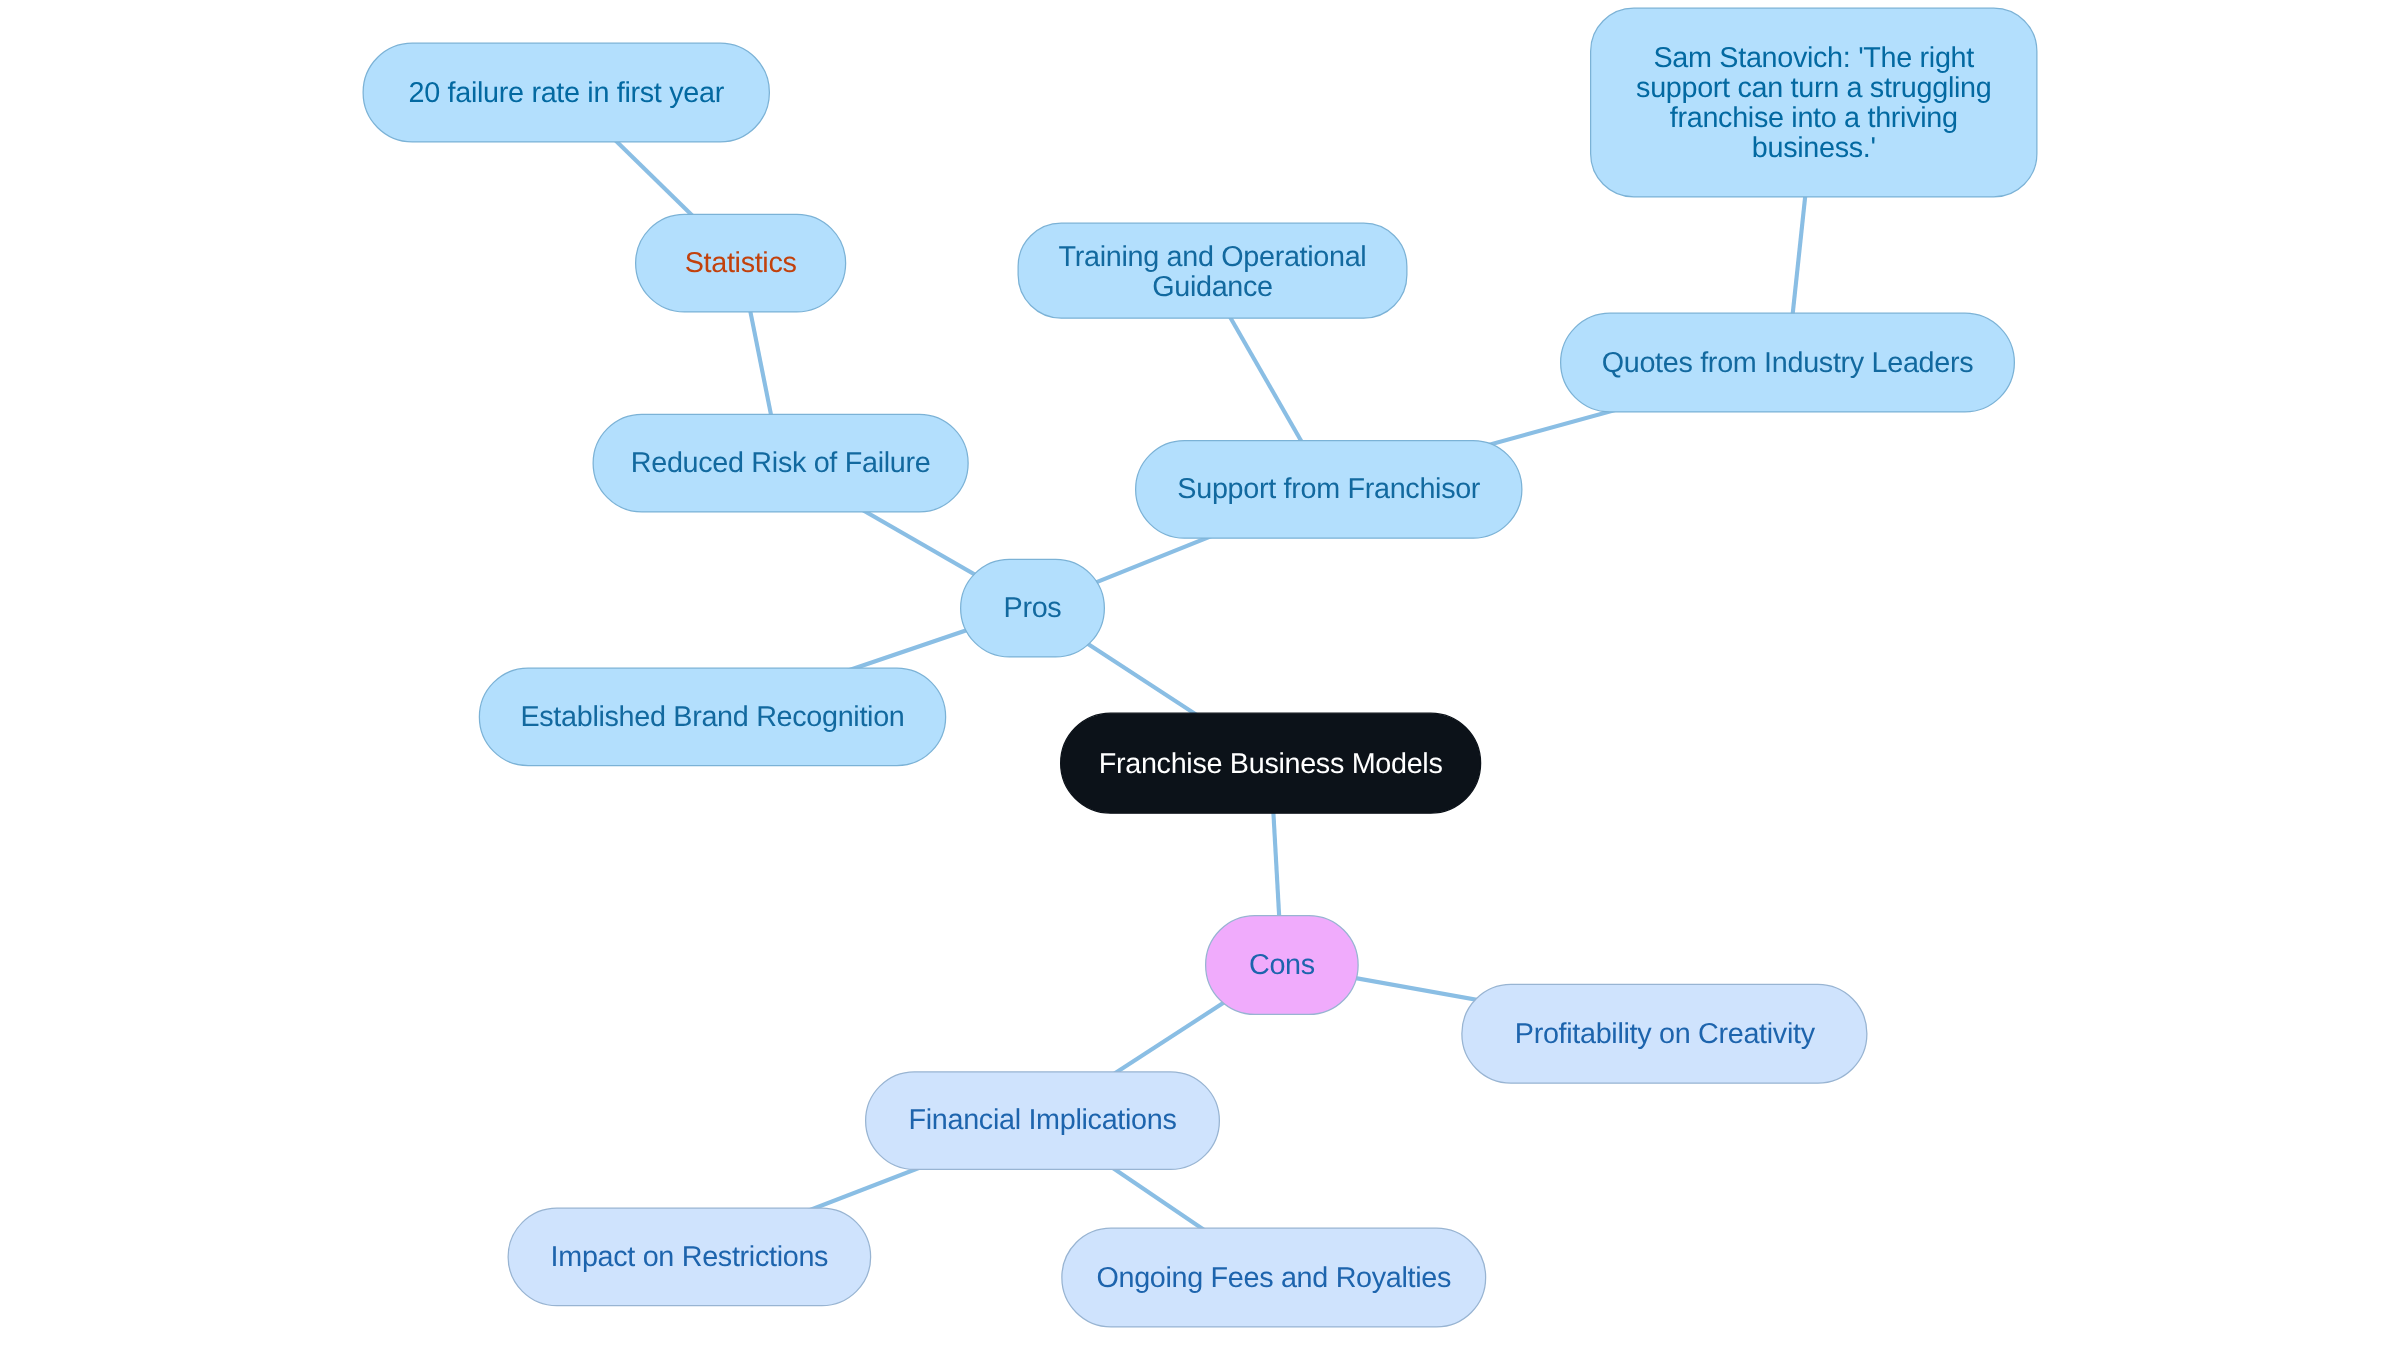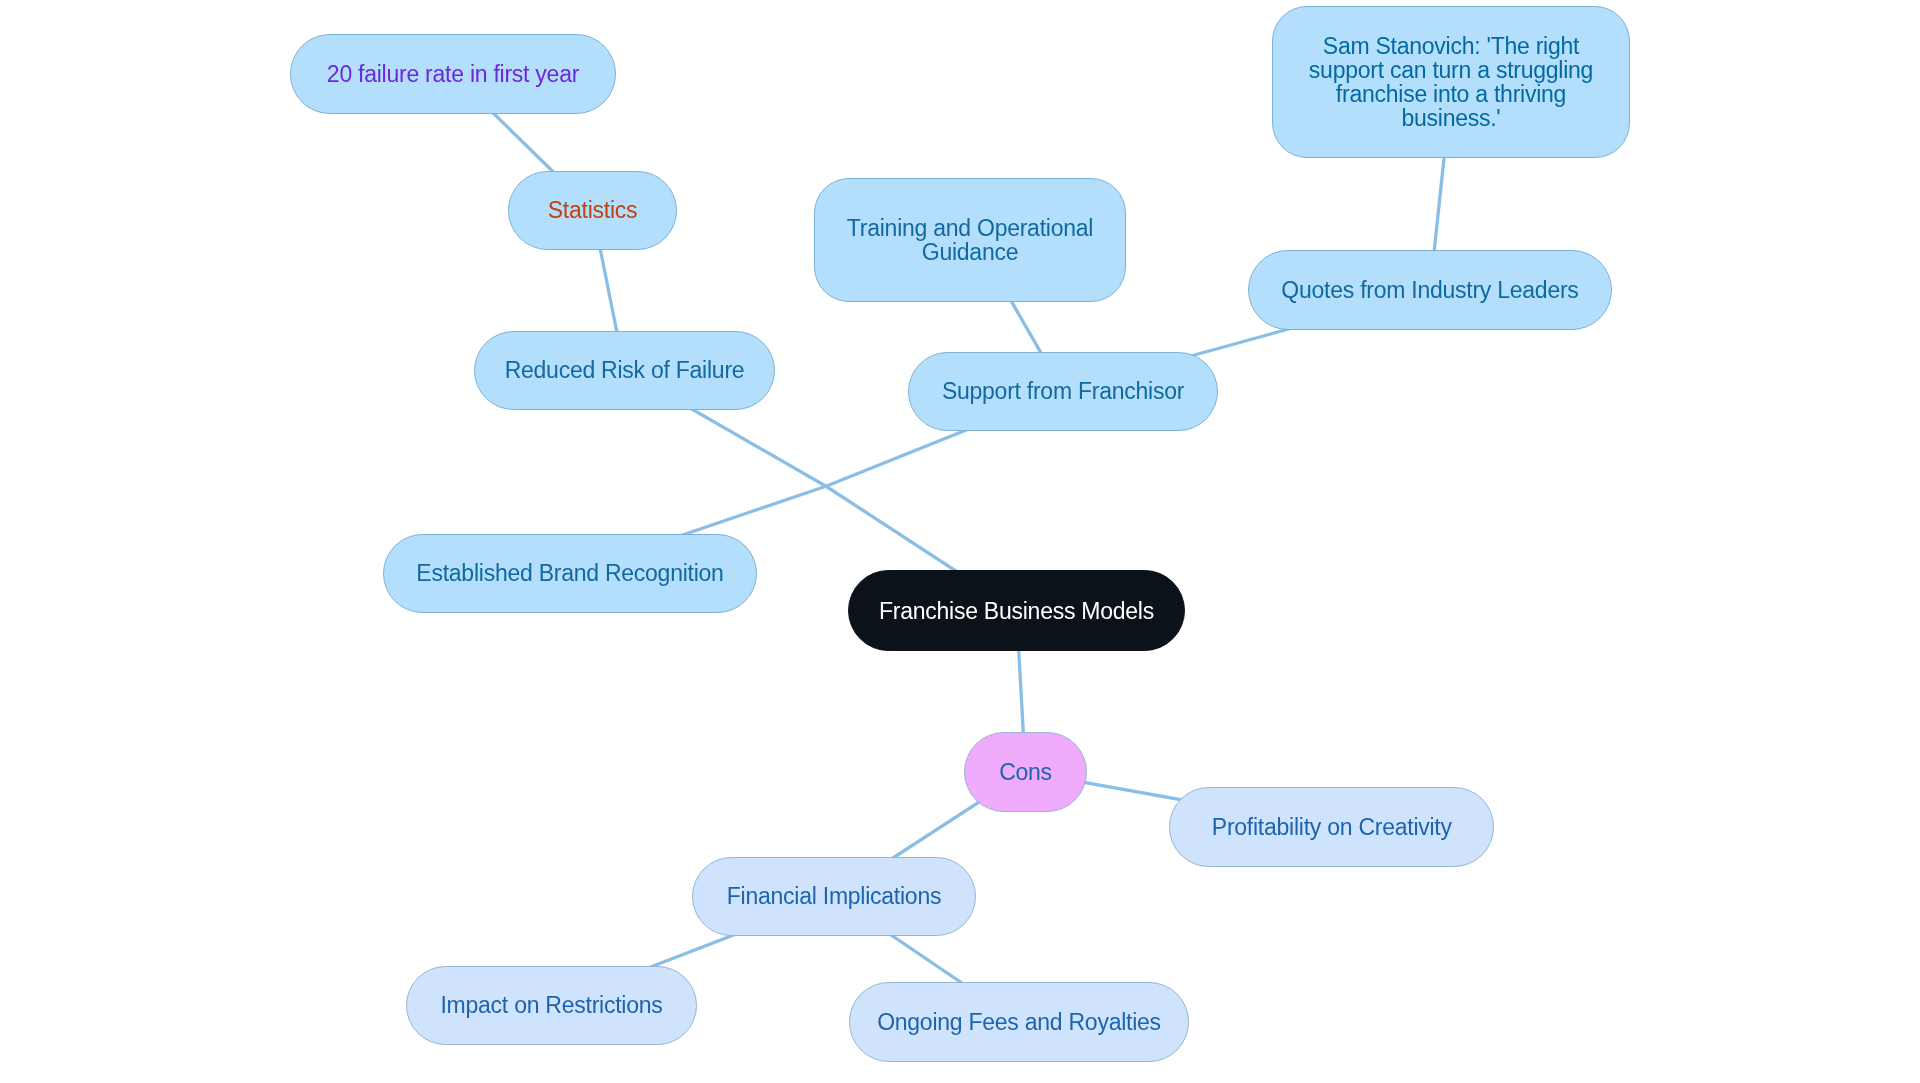--- a/index.html
+++ b/index.html
@@ -65,36 +65,39 @@
     <line class="edge" x1="1430" y1="290" x2="1451" y2="93" stroke="#8abee4" stroke-width="3.3"></line>
     <line class="edge" x1="1016.5" y1="610.5" x2="1025.5" y2="771.9" stroke="#8abee4" stroke-width="3.3"></line>
     <line class="edge" x1="1025.5" y1="771.9" x2="1331.8000000000002" y2="826.75" stroke="#8abee4" stroke-width="3.3"></line>
     <line class="edge" x1="1025.5" y1="771.9" x2="834" y2="896.25" stroke="#8abee4" stroke-width="3.3"></line>
     <line class="edge" x1="834" y1="896.25" x2="551.5" y2="1005.25" stroke="#8abee4" stroke-width="3.3"></line>
     <line class="edge" x1="834" y1="896.25" x2="1019" y2="1021.75" stroke="#8abee4" stroke-width="3.3"></line>
   </svg>
   <div class="node" style="left: 848px; top: 570px; width: 337px; height: 81px; border-radius: 40.5px; background: rgb(12, 18, 25); border-color: rgb(12, 18, 25); color: rgb(255, 255, 255);">
     <span class="label">Franchise Business Models</span>
   </div>
+  <div class="node" style="left: 768px; top: 446.5px; width: 116px; height: 79.5px; border-radius: 39.75px; background: rgb(179, 223, 253); border-color: rgb(123, 178, 214); color: rgb(18, 105, 159);">
+    <span class="label">Pros</span>
+  </div>
   <div class="node" style="left: 383px; top: 533.5px; width: 374px; height: 79.5px; border-radius: 39.75px; background: rgb(179, 223, 253); border-color: rgb(123, 178, 214); color: rgb(18, 105, 159);">
     <span class="label">Established Brand Recognition</span>
   </div>
   <div class="node" style="left: 474px; top: 330.5px; width: 301px; height: 79.5px; border-radius: 39.75px; background: rgb(179, 223, 253); border-color: rgb(123, 178, 214); color: rgb(18, 105, 159);">
     <span class="label">Reduced Risk of Failure</span>
   </div>
   <div class="node" style="left: 508px; top: 170.5px; width: 169px; height: 79.5px; border-radius: 39.75px; background: rgb(179, 223, 253); border-color: rgb(123, 178, 214); color: #c2410c;">
     <span class="label">Statistics</span>
   </div>
-  <div class="node" style="left: 290px; top: 34px; width: 326px; height: 79.5px; border-radius: 39.75px; background: rgb(179, 223, 253); border-color: rgb(123, 178, 214); color: #6d28d9;">
+  <div class="node" style="left: 290px; top: 34px; width: 326px; height: 79.5px; border-radius: 39.75px; background: rgb(179, 223, 253); border-color: rgb(123, 178, 214); color: #0369a1;">
     <span class="label">20 failure rate in first year</span>
   </div>
   <div class="node" style="left: 908px; top: 351.5px; width: 310px; height: 79.5px; border-radius: 39.75px; background: rgb(179, 223, 253); border-color: rgb(123, 178, 214); color: rgb(18, 105, 159);">
     <span class="label">Support from Franchisor</span>
   </div>
-  <div class="node" style="left: 814px; top: 178px; width: 312px; height: 124px; border-radius: 35px; background: rgb(179, 223, 253); border-color: rgb(123, 178, 214); color: rgb(18, 105, 159);">
+  <div class="node" style="left: 814px; top: 178px; width: 312px; height: 77px; border-radius: 35px; background: rgb(179, 223, 253); border-color: rgb(123, 178, 214); color: rgb(18, 105, 159);">
     <span class="label">Training and Operational
 Guidance</span>
   </div>
   <div class="node" style="left: 1248px; top: 250px; width: 364px; height: 80px; border-radius: 40px; background: rgb(179, 223, 253); border-color: rgb(123, 178, 214); color: rgb(18, 105, 159);">
     <span class="label">Quotes from Industry Leaders</span>
   </div>
   <div class="node" style="left: 1272px; top: 6px; width: 358px; height: 152px; border-radius: 35px; background: rgb(179, 223, 253); border-color: rgb(123, 178, 214); color: #0369a1;">
     <span class="label">Sam Stanovich: 'The right
 support can turn a struggling
 franchise into a thriving

